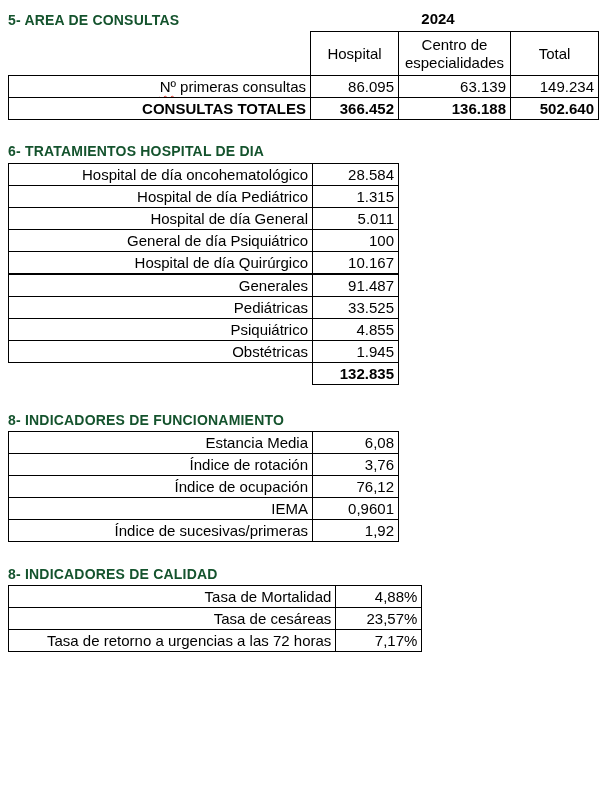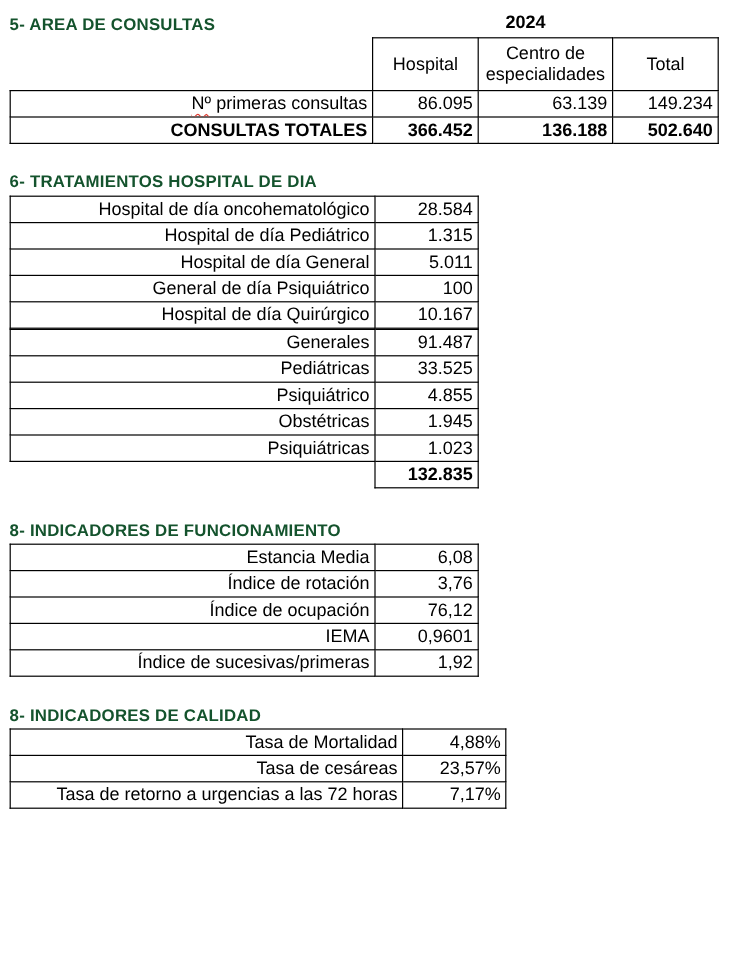--- a/index.html
+++ b/index.html
@@ -163,24 +163,20 @@
     </tr>
     <tr>
       <td class="lbl indent">Psiquiátrico</td>
       <td class="num">4.855</td>
     </tr>
     <tr>
       <td class="lbl indent">Obstétricas</td>
       <td class="num">1.945</td>
     </tr>
     <tr>
-      <td class="lbl indent">Psiquiátricas</td>
-      <td class="num">1.023</td>
-    </tr>
-    <tr>
       <td class="blank"></td>
       <td class="num bold">132.835</td>
     </tr>
   </tbody>
     </table>
 </div>
 
 <div class="section">
   <h2 class="heading h8a">8- INDICADORES DE FUNCIONAMIENTO</h2>
   <table>

